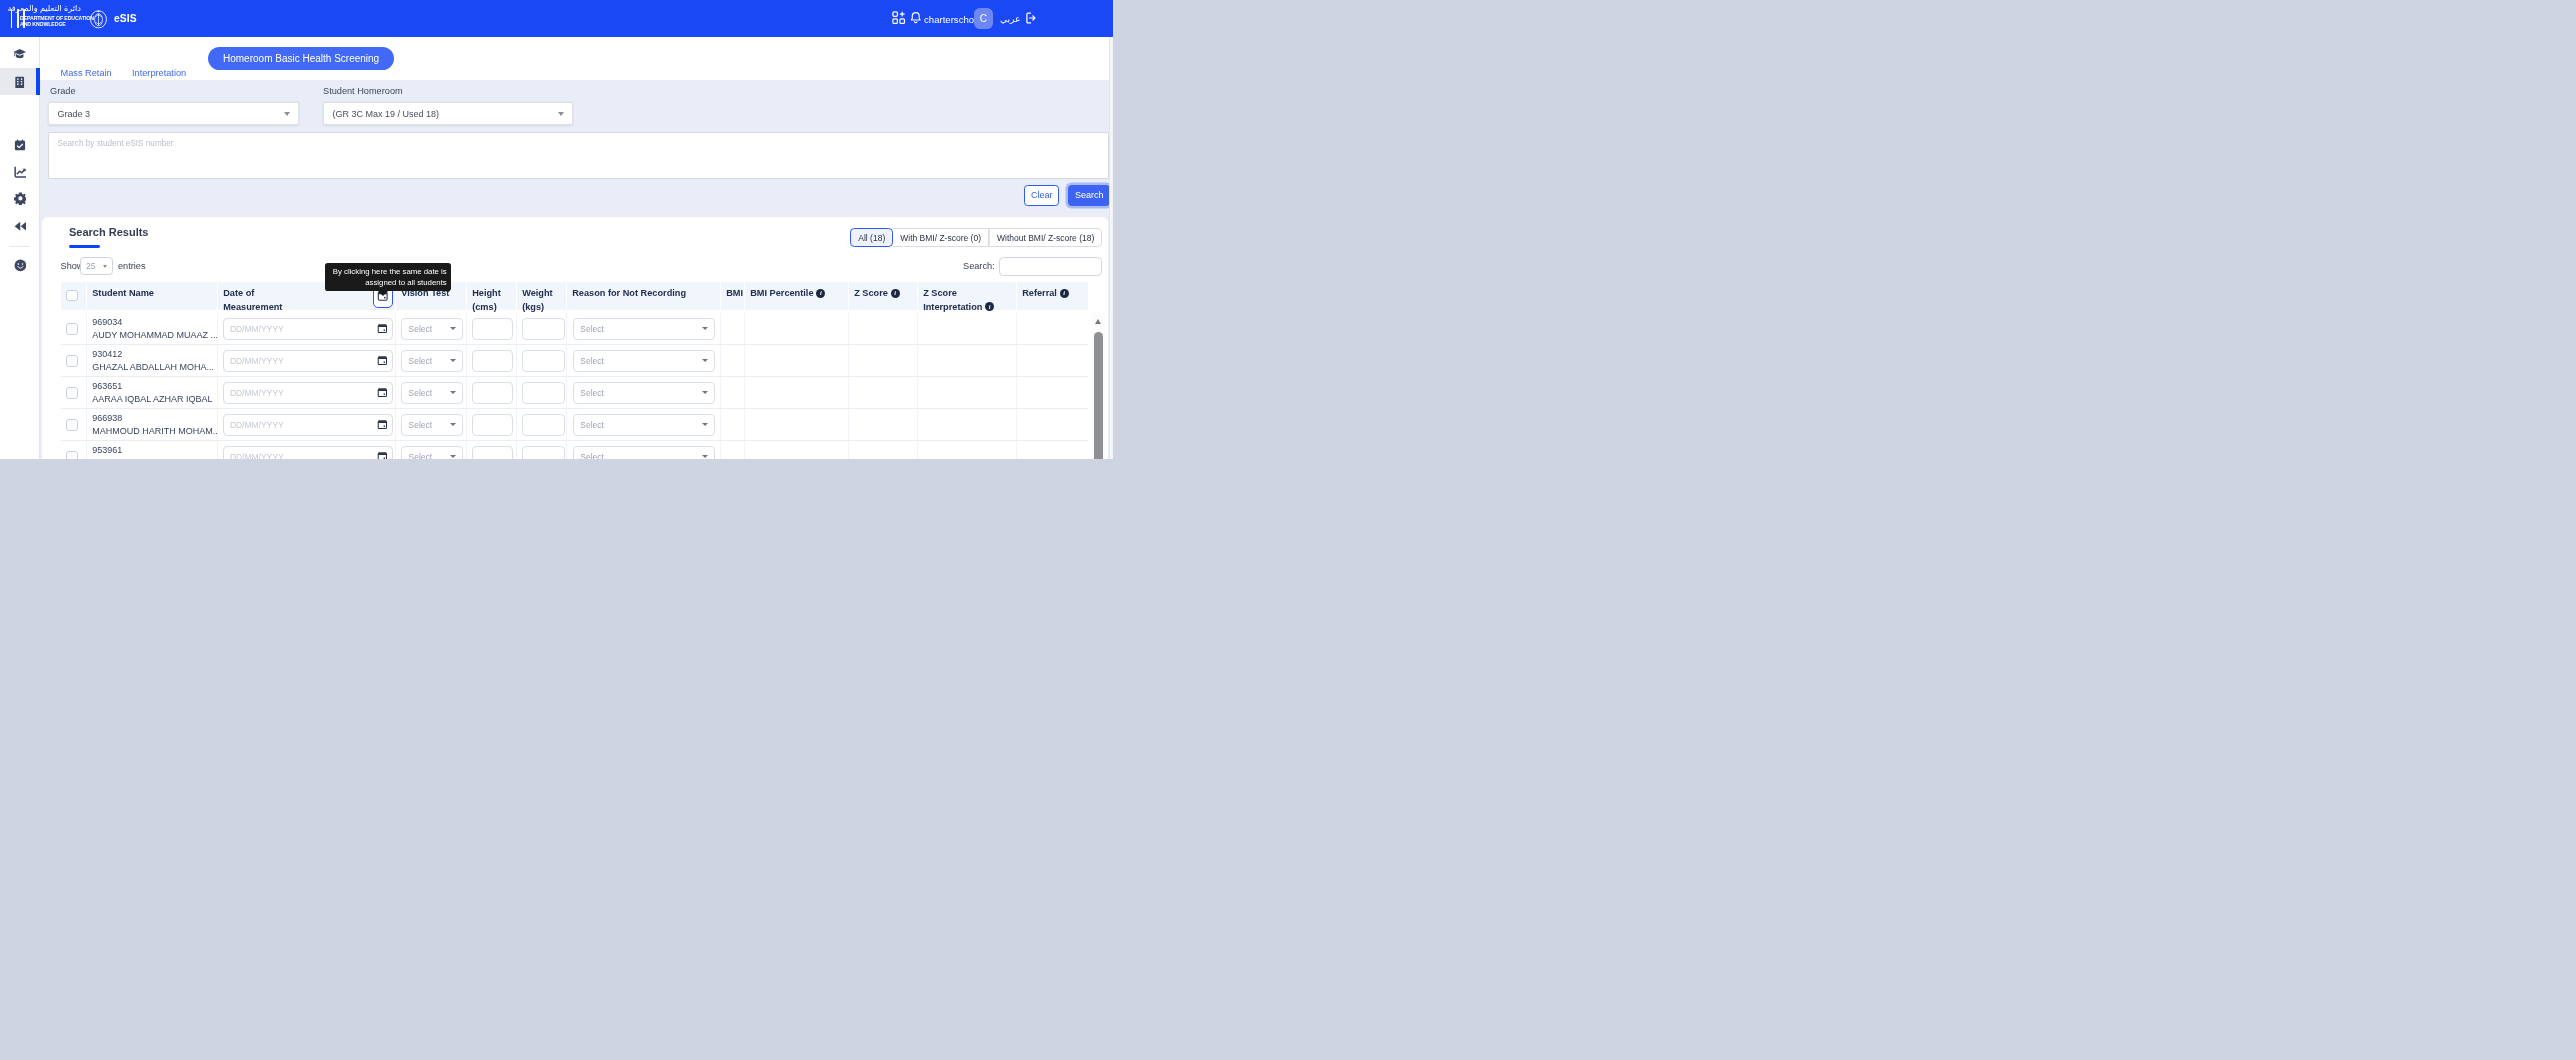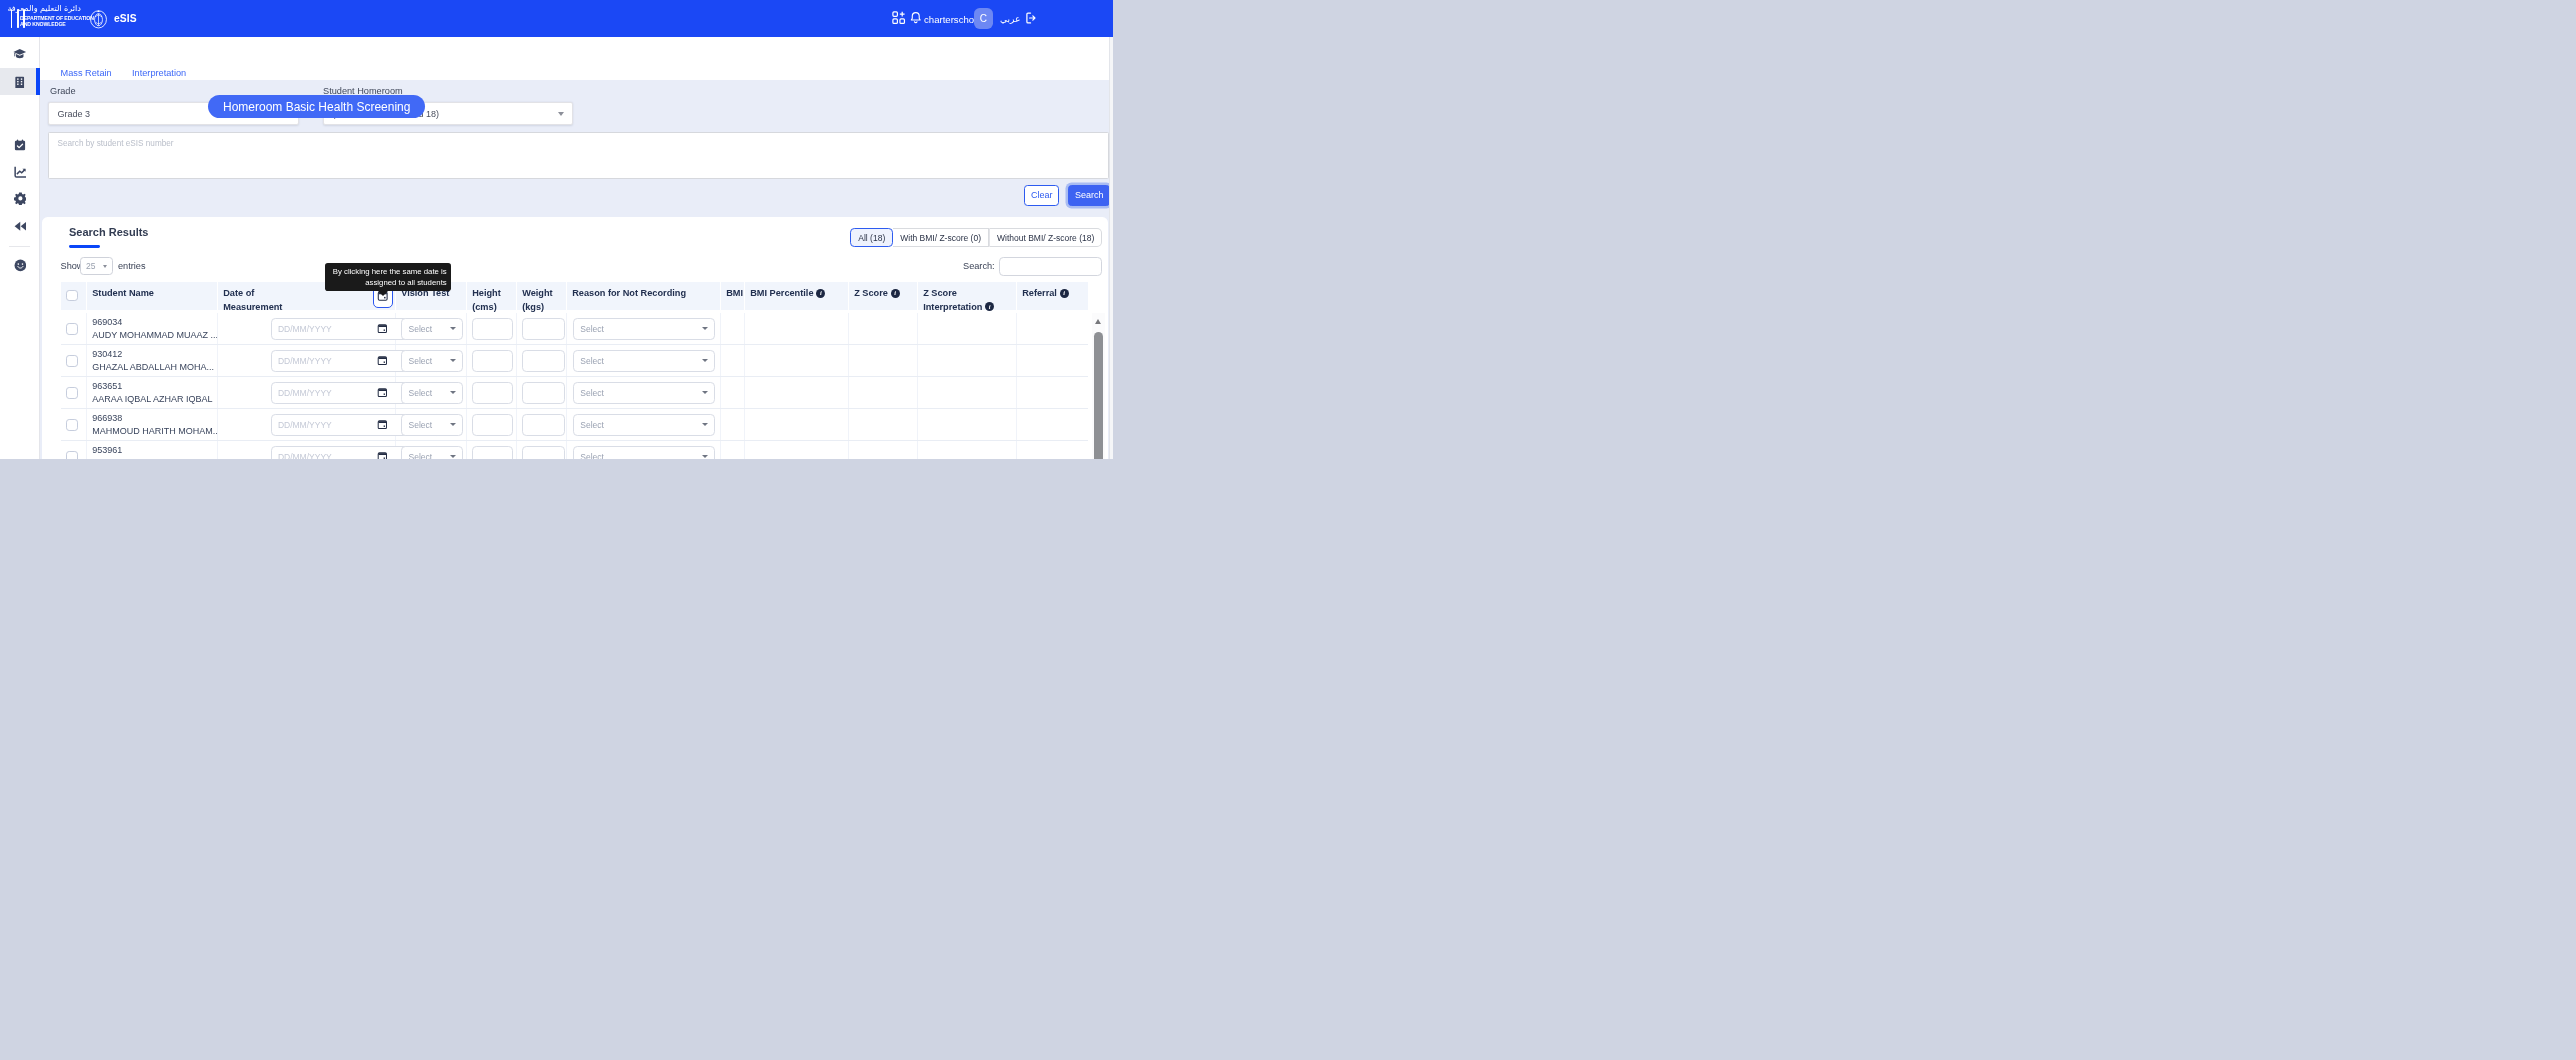--- a/index.html
+++ b/index.html
@@ -27,21 +27,21 @@
   .side-item{position:absolute;left:0;width:40px;height:27px;display:flex;align-items:center;justify-content:center;cursor:pointer;}
   .side-item svg{display:block;}
   .side-active{background:#e7e9ee;}
   .side-active .active-bar{position:absolute;right:0;top:0;width:3.6px;height:27px;background:#0a46f8;}
   .side-divider{position:absolute;left:9.2px;top:209px;width:21px;height:0.7px;background:#e6e7eb;}
 
   
   .tabbar{position:absolute;left:40px;top:37px;width:1069px;height:43px;background:#fff;z-index:5;}
   .tab-link{position:absolute;top:31px;font-size:9.2px;color:#3d68f7;cursor:pointer;}
   .tab-pill{position:absolute;left:168px;top:10px;height:23.4px;border-radius:12px;background:#4169f6;color:#fff;
-            font-size:12px;display:flex;align-items:center;padding:0 15px;cursor:pointer;margin-top:48px;}
+            font-size:10px;display:flex;align-items:center;padding:0 15px;cursor:pointer;}
 
   
   .flabel{position:absolute;font-size:9.2px;color:#3f4759;}
   .bigselect{position:absolute;height:23.4px;background:#fff;border:0.7px solid #e2e2e6;border-radius:2.1px;
              box-shadow:0 0.7px 2.1px rgba(40,50,80,.12);display:flex;align-items:center;padding:0 8.5px;
              font-size:9px;color:#4a4f5e;cursor:pointer;}
   .bigselect .grow{flex:1;}
   .caret-dk{width:0;height:0;border-left:3.6px solid transparent;border-right:3.6px solid transparent;border-top:4.3px solid #8c8f99;}
   .esis-area{position:absolute;left:48px;top:132px;width:1061px;height:47px;background:#fff;border:0.7px solid #d6d8dd;
              border-radius:1.4px;font-size:8.2px;color:#3c4357;padding:6.4px 8.5px;resize:none;outline:none;
@@ -93,21 +93,21 @@
       height:32px;border-bottom:0.7px solid #e9edf4;background:#fff;}
   .td{border-right:0.7px solid #f0f3f9;position:relative;}
   .td:last-child{border-right:none;}
   .td-cb .cb{position:absolute;left:5.7px;top:10px;}
   .sid{font-size:9px;color:#39445c;padding:2.8px 0 0 5.7px;line-height:1.5;}
   .sname{font-size:9px;color:#39445c;padding-left:5.7px;line-height:1.45;white-space:nowrap;overflow:hidden;}
   .rowinput{height:22px;border:0.7px solid #d9dde6;border-radius:4.3px;background:#fff;font-size:8.5px;color:#333;
             padding:0 5.7px;outline:none;font-family:"Liberation Sans",sans-serif;}
   .rowinput::placeholder{color:#c4c9d6;}
   .datewrap{position:absolute;left:5.7px;top:4.6px;width:170px;height:22px;}
-  .datewrap input{width:170px;padding-right:20px;margin-left:48px;}
+  .datewrap input{width:170px;padding-right:20px;}
   .calglyph{position:absolute;right:5.7px;top:5px;cursor:pointer;}
   .select{position:absolute;top:4.6px;height:22px;border:0.7px solid #d9dde6;border-radius:4.3px;background:#fff;
           display:flex;align-items:center;padding:0 6.4px;cursor:pointer;}
   .sel-label{flex:1;font-size:8.5px;color:#9aa2b2;}
   .sel-caret{width:0;height:0;border-left:3.2px solid transparent;border-right:3.2px solid transparent;border-top:3.9px solid #6f7582;}
   .sel-vision{left:5.7px;width:62px;}
   .sel-reason{left:6.4px;width:142px;}
   .num-h{position:absolute;left:5.7px;top:4.6px;width:41px;}
   .num-w{position:absolute;left:5.7px;top:4.6px;width:43px;}
 

